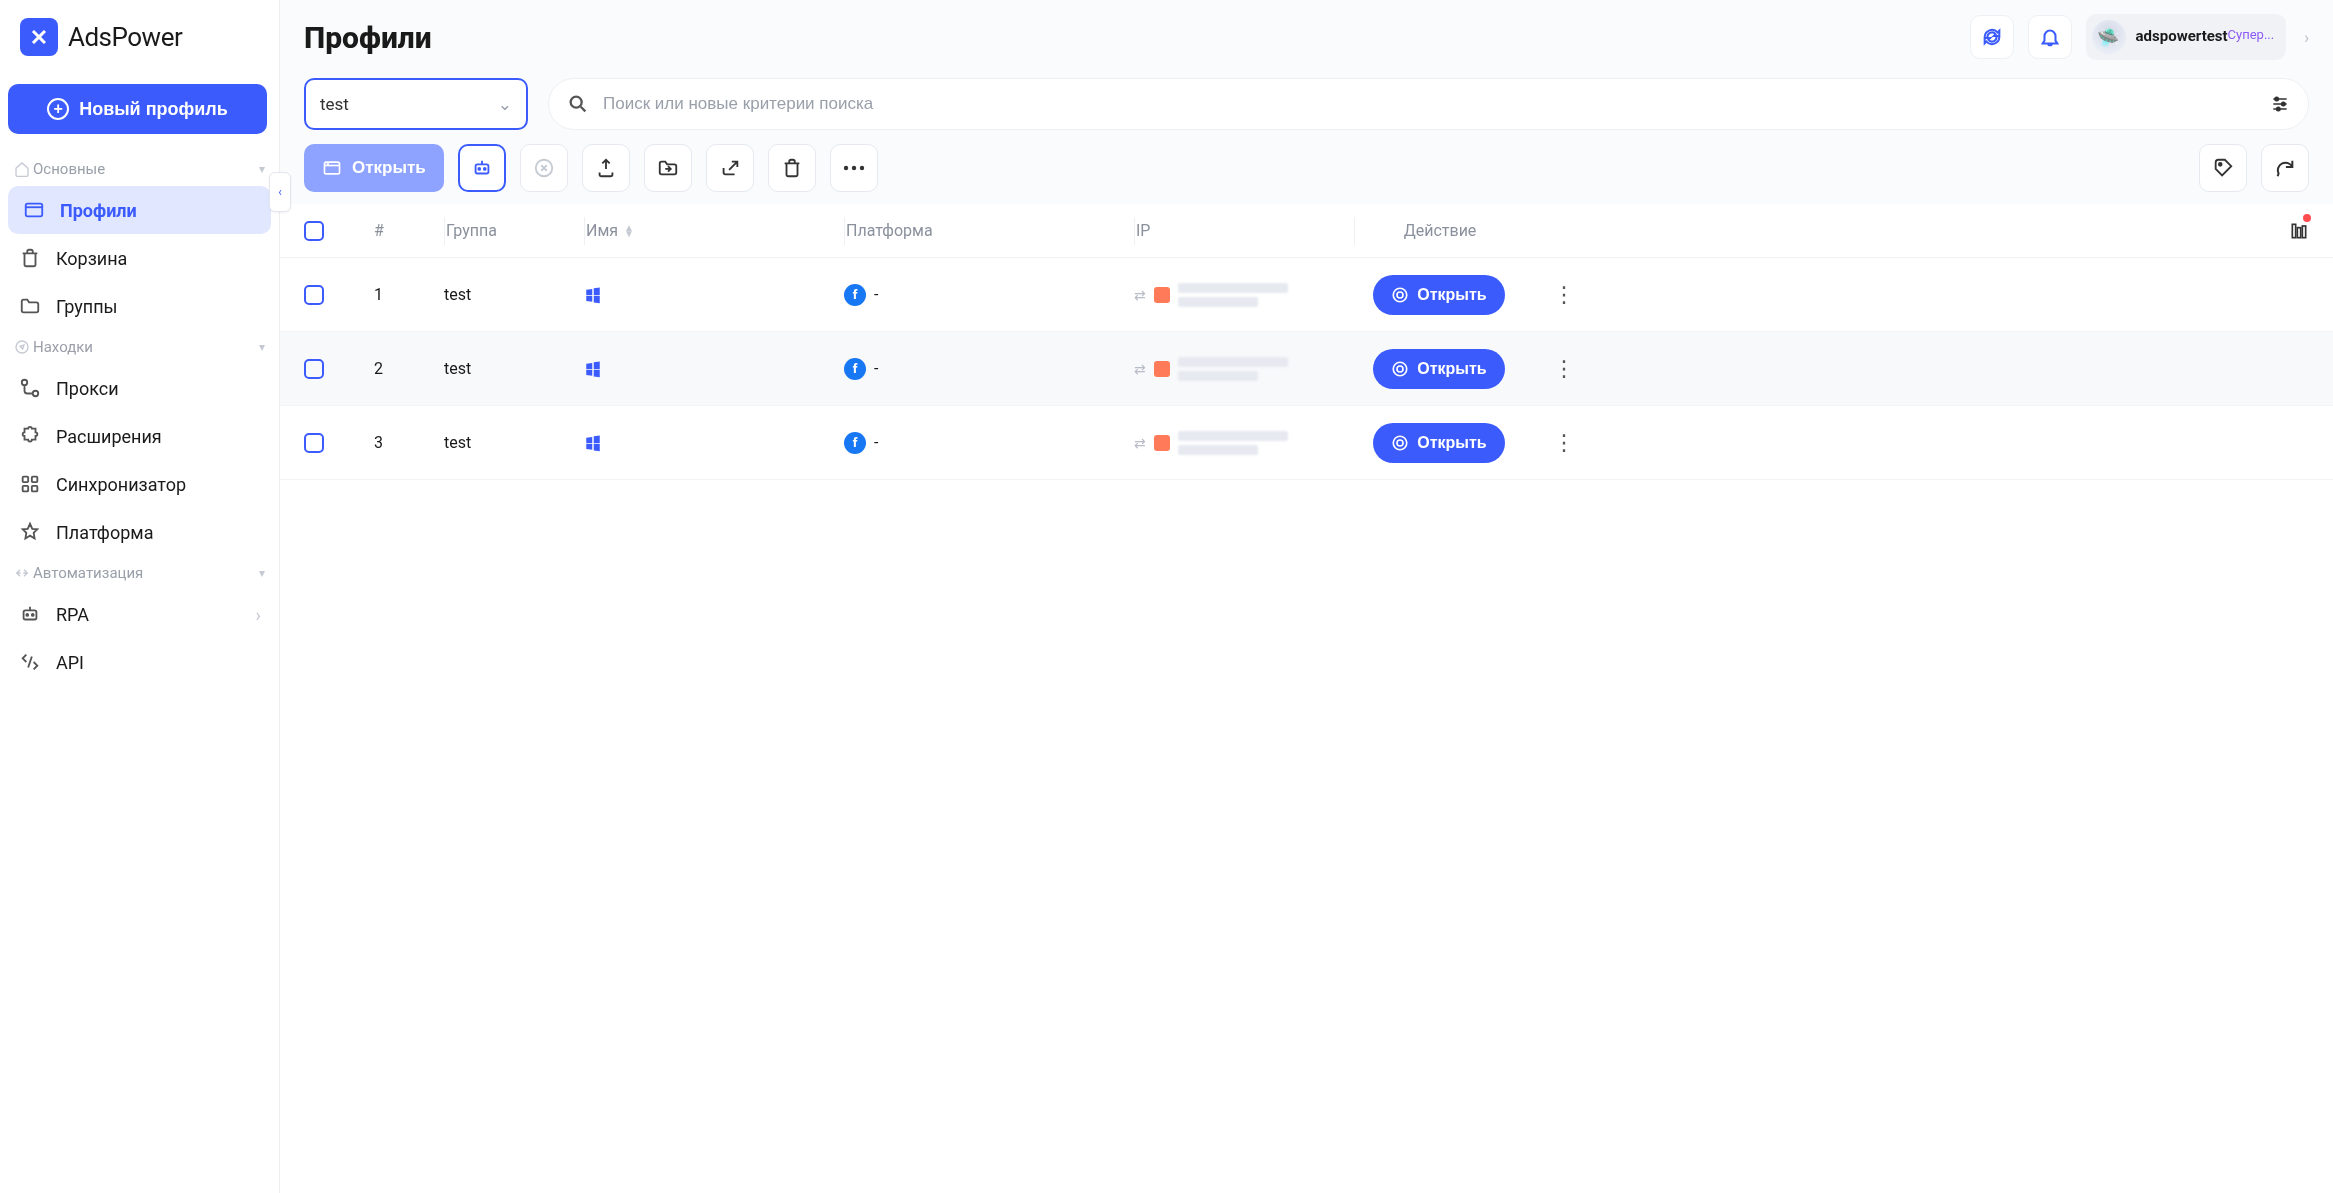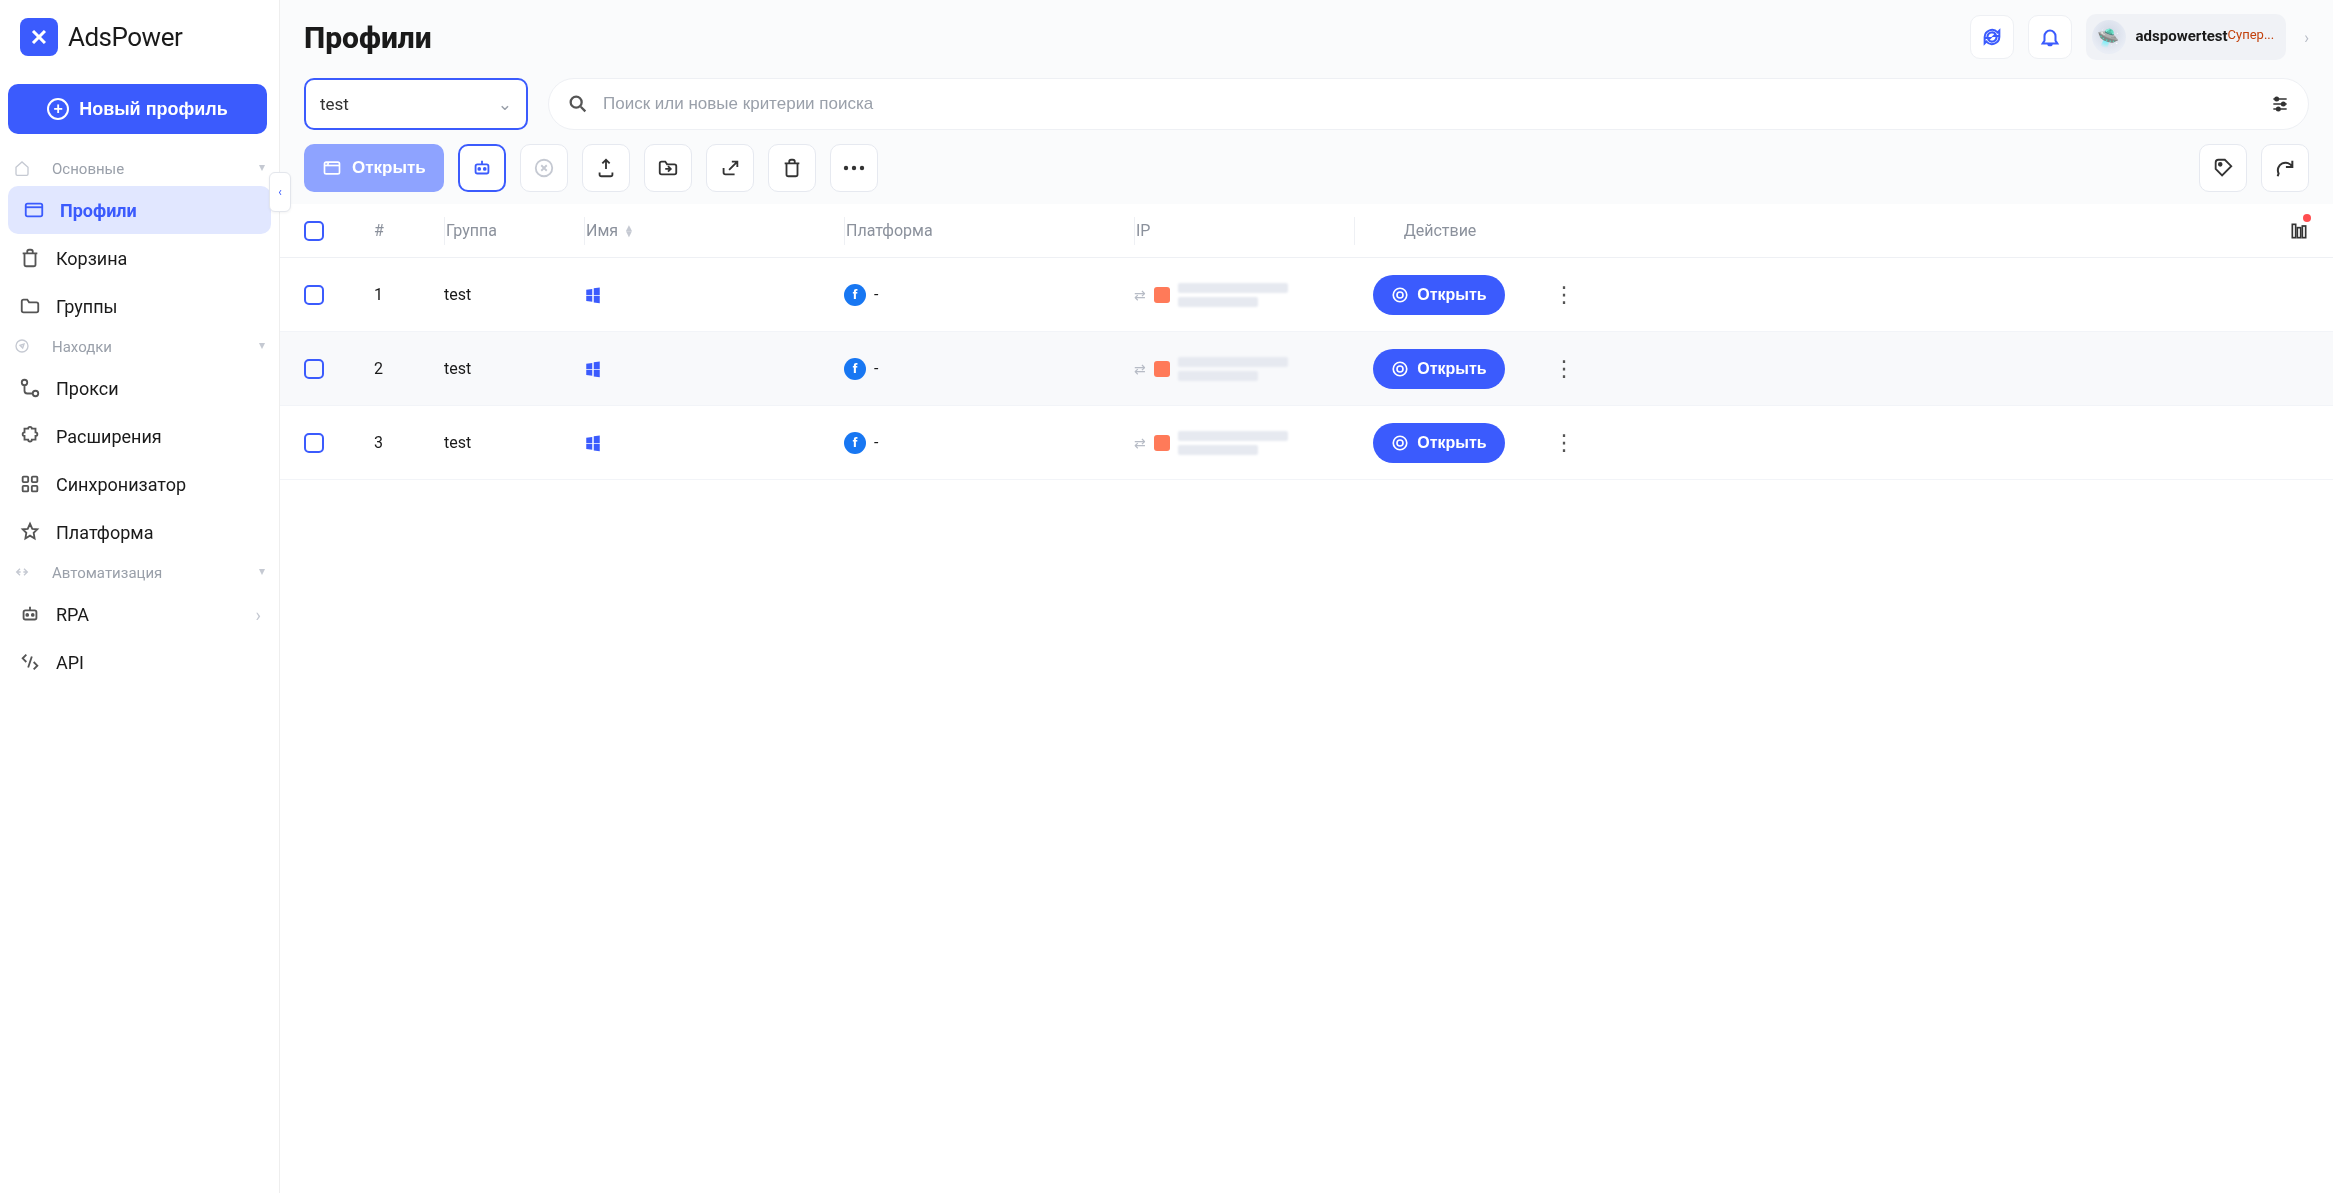--- a/index.html
+++ b/index.html
@@ -6,40 +6,40 @@
 body { font-family: -apple-system, BlinkMacSystemFont, "Segoe UI", Roboto, Arial, sans-serif; background: #fff; color: #1a1a1a; overflow: hidden; }
 .app { display: flex; height: 100vh; }
 
 
 .sidebar { width: 280px; background: #fff; border-right: 1px solid #eee; display: flex; flex-direction: column; position: relative; }
 .logo-area { padding: 18px 20px 10px; display: flex; align-items: center; gap: 10px; }
 .logo-mark { width: 38px; height: 38px; background: #3b5bfd; border-radius: 8px; display: flex; align-items: center; justify-content: center; color: #fff; font-weight: 900; font-size: 22px; }
 .logo-text { font-size: 26px; font-weight: 400; letter-spacing: -0.5px; }
 .new-profile-btn { margin: 18px 12px 18px 8px; background: #3b5bfd; color: #fff; border: none; border-radius: 10px; padding: 14px 18px; font-size: 18px; font-weight: 600; display: flex; align-items: center; justify-content: center; gap: 10px; cursor: pointer; }
 .new-profile-btn .plus { width: 22px; height: 22px; border: 2px solid #fff; border-radius: 50%; display: inline-flex; align-items: center; justify-content: center; font-size: 16px; line-height: 1; }
-.section-hdr { padding: 8px 14px; color: #9aa0aa; font-size: 15px; display: flex; gap: 22px; }
+.section-hdr { padding: 8px 14px; color: #9aa0aa; font-size: 15px; display: flex; align-items: center; gap: 3px; }
 .section-hdr .chev { margin-left: auto; color: #c5c9d2; font-size: 12px; }
 .nav-item { display: flex; align-items: center; gap: 14px; padding: 12px 18px; font-size: 18px; color: #1a1a1a; cursor: pointer; border-radius: 0; }
 .nav-item.active { background: #e1e7ff; color: #3b5bfd; font-weight: 700; border-radius: 10px; margin: 0 8px; padding: 12px 14px; }
 .nav-item .icon { width: 24px; height: 24px; display: inline-flex; align-items: center; justify-content: center; color: #555; flex-shrink: 0; }
 .nav-item.active .icon { color: #3b5bfd; }
 .nav-item .chev-r { margin-left: auto; color: #c5c9d2; }
 .collapse-tab { position: absolute; right: -12px; top: 172px; width: 22px; height: 40px; background: #fff; border: 1px solid #e3e6ec; border-radius: 6px; display: flex; align-items: center; justify-content: center; color: #3b5bfd; cursor: pointer; font-size: 12px; box-shadow: 0 1px 3px rgba(0,0,0,0.05);}
 
 
 .main { flex: 1; display: flex; flex-direction: column; background: #fafbfc; min-width: 0; }
 .topbar { display: flex; align-items: center; padding: 14px 24px 10px; gap: 16px; }
 .page-title { font-size: 30px; font-weight: 800; }
 .top-actions { margin-left: auto; display: flex; align-items: center; gap: 14px; }
 .icon-btn { width: 44px; height: 44px; background: #fff; border: 1px solid #eef0f4; border-radius: 10px; display: flex; align-items: center; justify-content: center; cursor: pointer; color: #3b5bfd; font-size: 20px; }
 .user-chip { display: flex; align-items: center; gap: 10px; background: #f0f2f6; border-radius: 10px; padding: 6px 12px 6px 6px; cursor: pointer; }
 .avatar { width: 34px; height: 34px; border-radius: 50%; background: radial-gradient(circle at 50% 40%, #cfd6e4 0%, #e9edf5 70%); display:flex; align-items:center; justify-content:center; font-size:18px;}
 .user-meta { display: flex; flex-direction: row; line-height: 1.15; }
 .user-name { font-weight: 700; font-size: 15px; }
-.user-role { font-size: 13px; color: #c2410c; }
+.user-role { font-size: 13px; color: #8b5cf6; }
 .chev-grey { color: #b7bcc6; font-size: 16px; margin-left: 4px; }
 
 
 .filter-row { display: flex; align-items: center; gap: 20px; padding: 8px 24px 14px; }
 .group-select { width: 224px; height: 52px; border: 2px solid #3b5bfd; border-radius: 10px; background: #fff; display: flex; align-items: center; padding: 0 14px; color: #333; font-size: 17px; cursor: pointer; }
 .group-select .chev { margin-left: auto; color: #9aa0aa; }
 .search-wrap { flex: 1; height: 52px; background: #fff; border: 1px solid #eef0f4; border-radius: 26px; display: flex; align-items: center; padding: 0 18px; gap: 14px; }
 .search-wrap input { flex: 1; border: none; outline: none; font-size: 17px; background: transparent; }
 .search-wrap input::placeholder { color: #9aa0aa; }
 .filters-icon { color: #333; font-size: 18px; cursor: pointer; }

